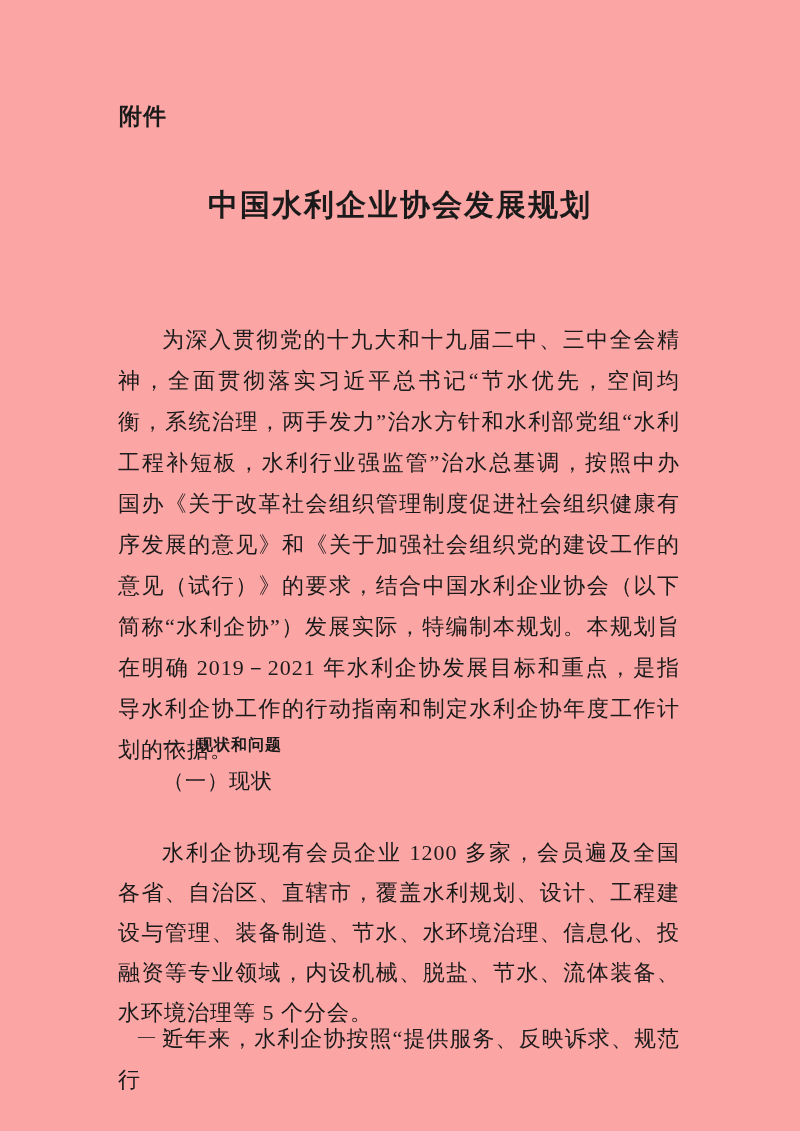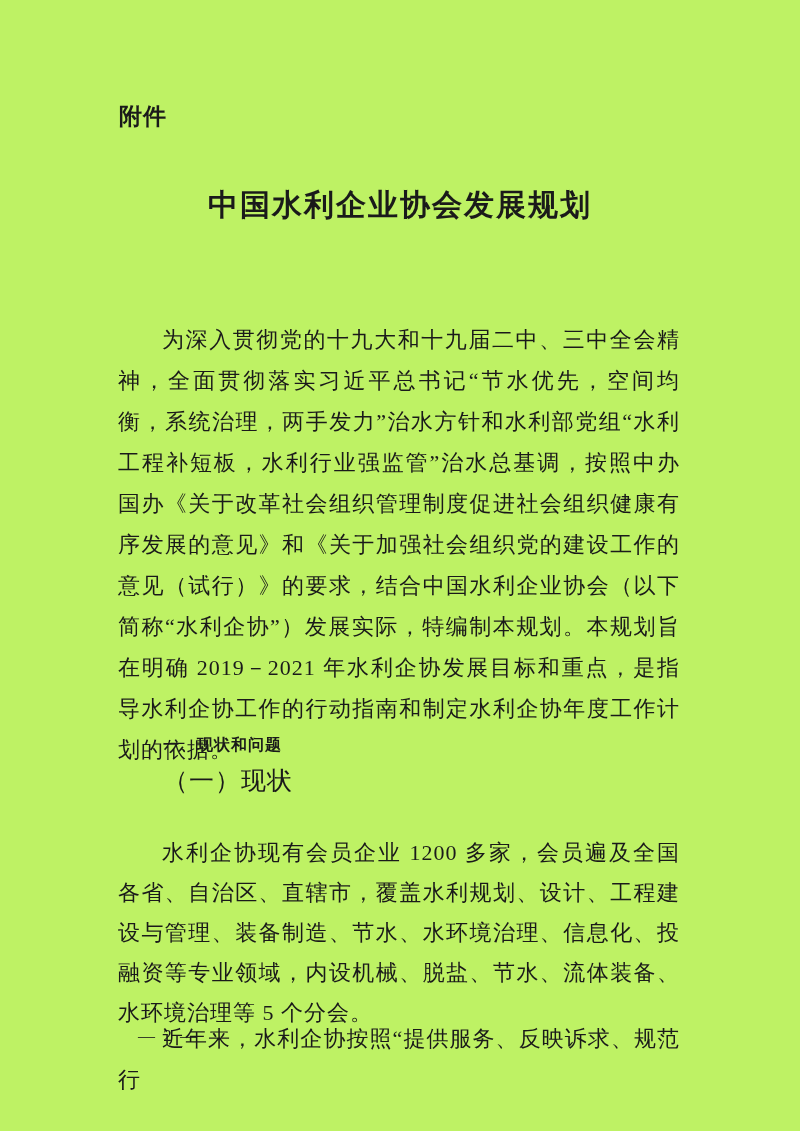--- a/index.html
+++ b/index.html
@@ -5,21 +5,21 @@
   html, body {
     margin: 0;
     padding: 0;
     background: #e8e8e8;
   }
   .page {
     position: relative;
     width: 800px;
     height: 1131px;
     margin: 0 auto;
-    background: #bef264;
+    background: #fca5a5;
     color: #1a1a1a;
     overflow: hidden;
     font-family: "Liberation Serif", "DejaVu Serif", serif;
   }
   .attachment {
     position: absolute;
     left: 119px;
     top: 101px;
     font-family: "Liberation Sans", "DejaVu Sans", sans-serif;
     font-size: 23px;
@@ -59,21 +59,21 @@
     font-family: "Liberation Sans", "DejaVu Sans", sans-serif;
     font-size: 16px;
     font-weight: bold;
     line-height: 30px;
     letter-spacing: 1px;
   }
   .subsection-heading {
     position: absolute;
     left: 163px;
     top: 766px;
-    font-size: 25px;
+    font-size: 21px;
     line-height: 30px;
     letter-spacing: 1px;
   }
   .footer-page-number {
     position: absolute;
     left: 138px;
     top: 1026px;
     font-size: 17px;
     line-height: 20px;
     letter-spacing: 2px;

